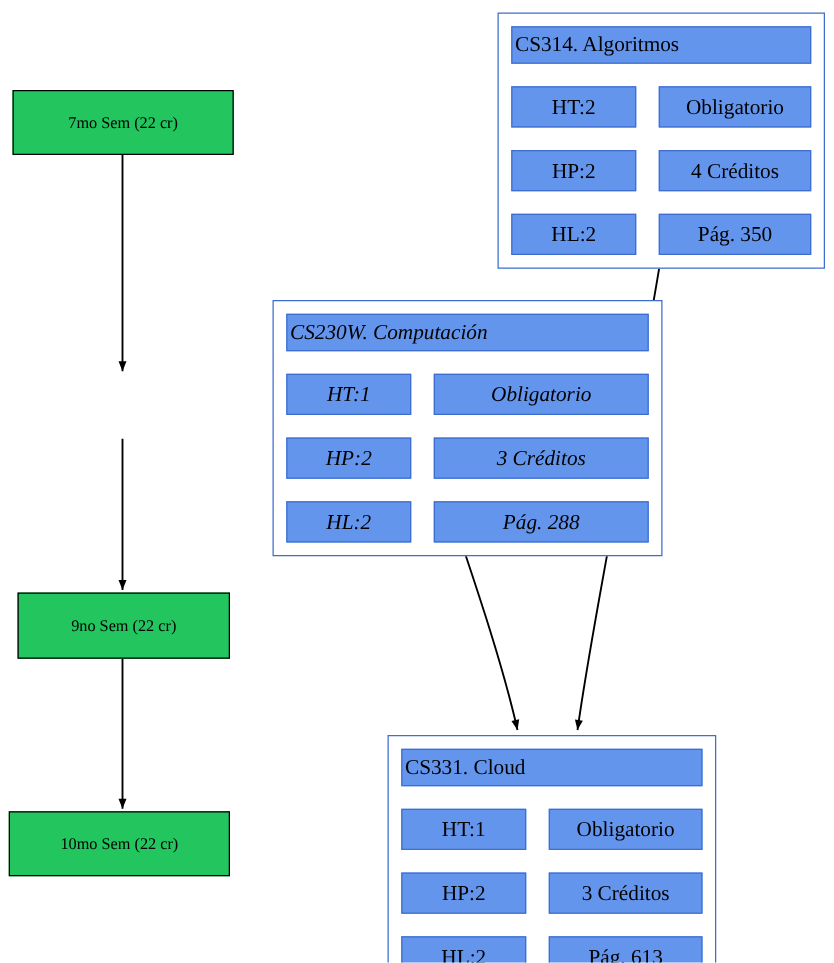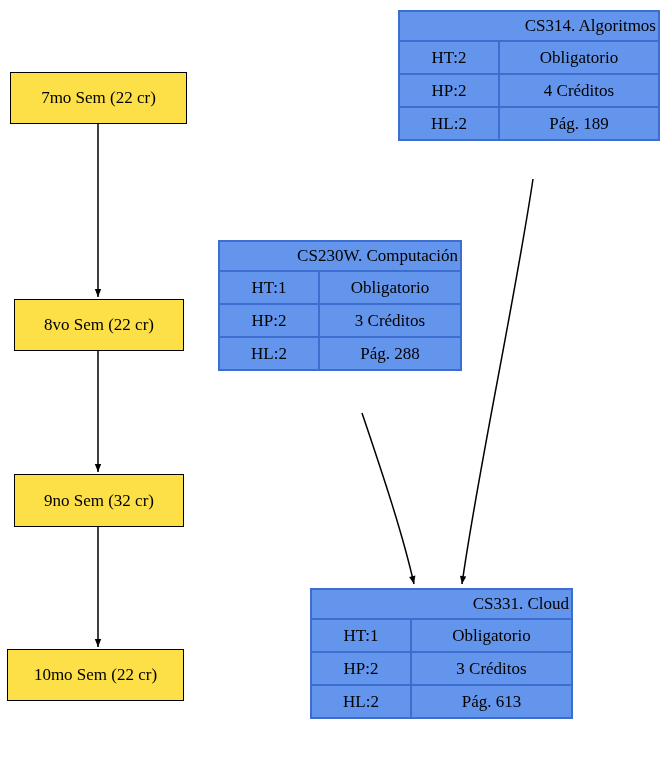--- a/index.html
+++ b/index.html
@@ -10,29 +10,29 @@
   }
   html,body{margin:0;padding:0;}
   body{
     width:667px;height:770px;position:relative;background:#ffffff;
     font-family:"Liberation Serif","DejaVu Serif",serif;
     color:#000;overflow:hidden;
   }
   .canvas{position:absolute;inset:0;width:667px;height:770px;}
   
   .sem-node{
-    position:absolute;background:#fde047;border:1px solid var(--sem-border);
+    position:absolute;background:#22c55e;border:1px solid var(--sem-border);
     display:flex;align-items:center;justify-content:center;
-    font-size:17px;white-space:nowrap;box-sizing:border-box;
+    font-size:13px;white-space:nowrap;box-sizing:border-box;
   }
   
   .course-card{
     position:absolute;display:grid;grid-template-columns:100px 1fr;
-    gap:0;padding:0;border:1px solid var(--course-border);
-    box-sizing:border-box;font-size:17px;text-align:right;background:#ffffff;
+    gap:18px;padding:10px;border:1px solid var(--course-border);
+    box-sizing:border-box;font-size:17px;text-align:left;background:#ffffff;
   }
   .course-title{
     grid-column:1 / -1;background:var(--course-fill);
     border:1px solid var(--course-border);
     padding:3px 2px;line-height:22px;
   }
   .course-title span{display:block;}
   .ccell{
     background:var(--course-fill);border:1px solid var(--course-border);
     display:flex;align-items:center;justify-content:center;height:31px;
@@ -55,43 +55,40 @@
     <path class="edge-line" d="M98,124 L98,297" marker-end="url(#arrowhead)"></path>
     <path class="edge-line" d="M98,351 L98,472" marker-end="url(#arrowhead)"></path>
     <path class="edge-line" d="M98,527 L98,647" marker-end="url(#arrowhead)"></path>
     <path class="edge-line" d="M533,179 C515,300 478,470 462,584" marker-end="url(#arrowhead)"></path>
     <path class="edge-line" d="M362,413 C383,475 403,535 414,584" marker-end="url(#arrowhead)"></path>
   </svg>
 
   <div class="sem-node" style="left:10px;top:72px;width:177px;height:52px;">
     <span>7mo Sem (22 cr)</span>
   </div>
-  <div class="sem-node" style="left:14px;top:299px;width:170px;height:52px;">
-    <span>8vo Sem (22 cr)</span>
-  </div>
   <div class="sem-node" style="left:14px;top:474px;width:170px;height:53px;">
-    <span>9no Sem (32 cr)</span>
+    <span>9no Sem (22 cr)</span>
   </div>
   <div class="sem-node" style="left:7px;top:649px;width:177px;height:52px;">
     <span>10mo Sem (22 cr)</span>
   </div>
 
   <div class="course-card" style="left:398px;top:10px;width:262px;">
     <div class="course-title">
       <span>CS314. Algoritmos</span>
     </div>
     <div class="ccell">HT:2</div>
     <div class="ccell">Obligatorio</div>
     <div class="ccell">HP:2</div>
     <div class="ccell">4 Créditos</div>
     <div class="ccell">HL:2</div>
-    <div class="ccell">Pág. 189</div>
+    <div class="ccell">Pág. 350</div>
   </div>
 
-  <div class="course-card" style="left:218px;top:240px;width:244px;">
+  <div class="course-card" style="left:218px;top:240px;width:312px;font-style:italic;">
     <div class="course-title">
       <span>CS230W. Computación</span>
     </div>
     <div class="ccell">HT:1</div>
     <div class="ccell">Obligatorio</div>
     <div class="ccell">HP:2</div>
     <div class="ccell">3 Créditos</div>
     <div class="ccell">HL:2</div>
     <div class="ccell">Pág. 288</div>
   </div>

